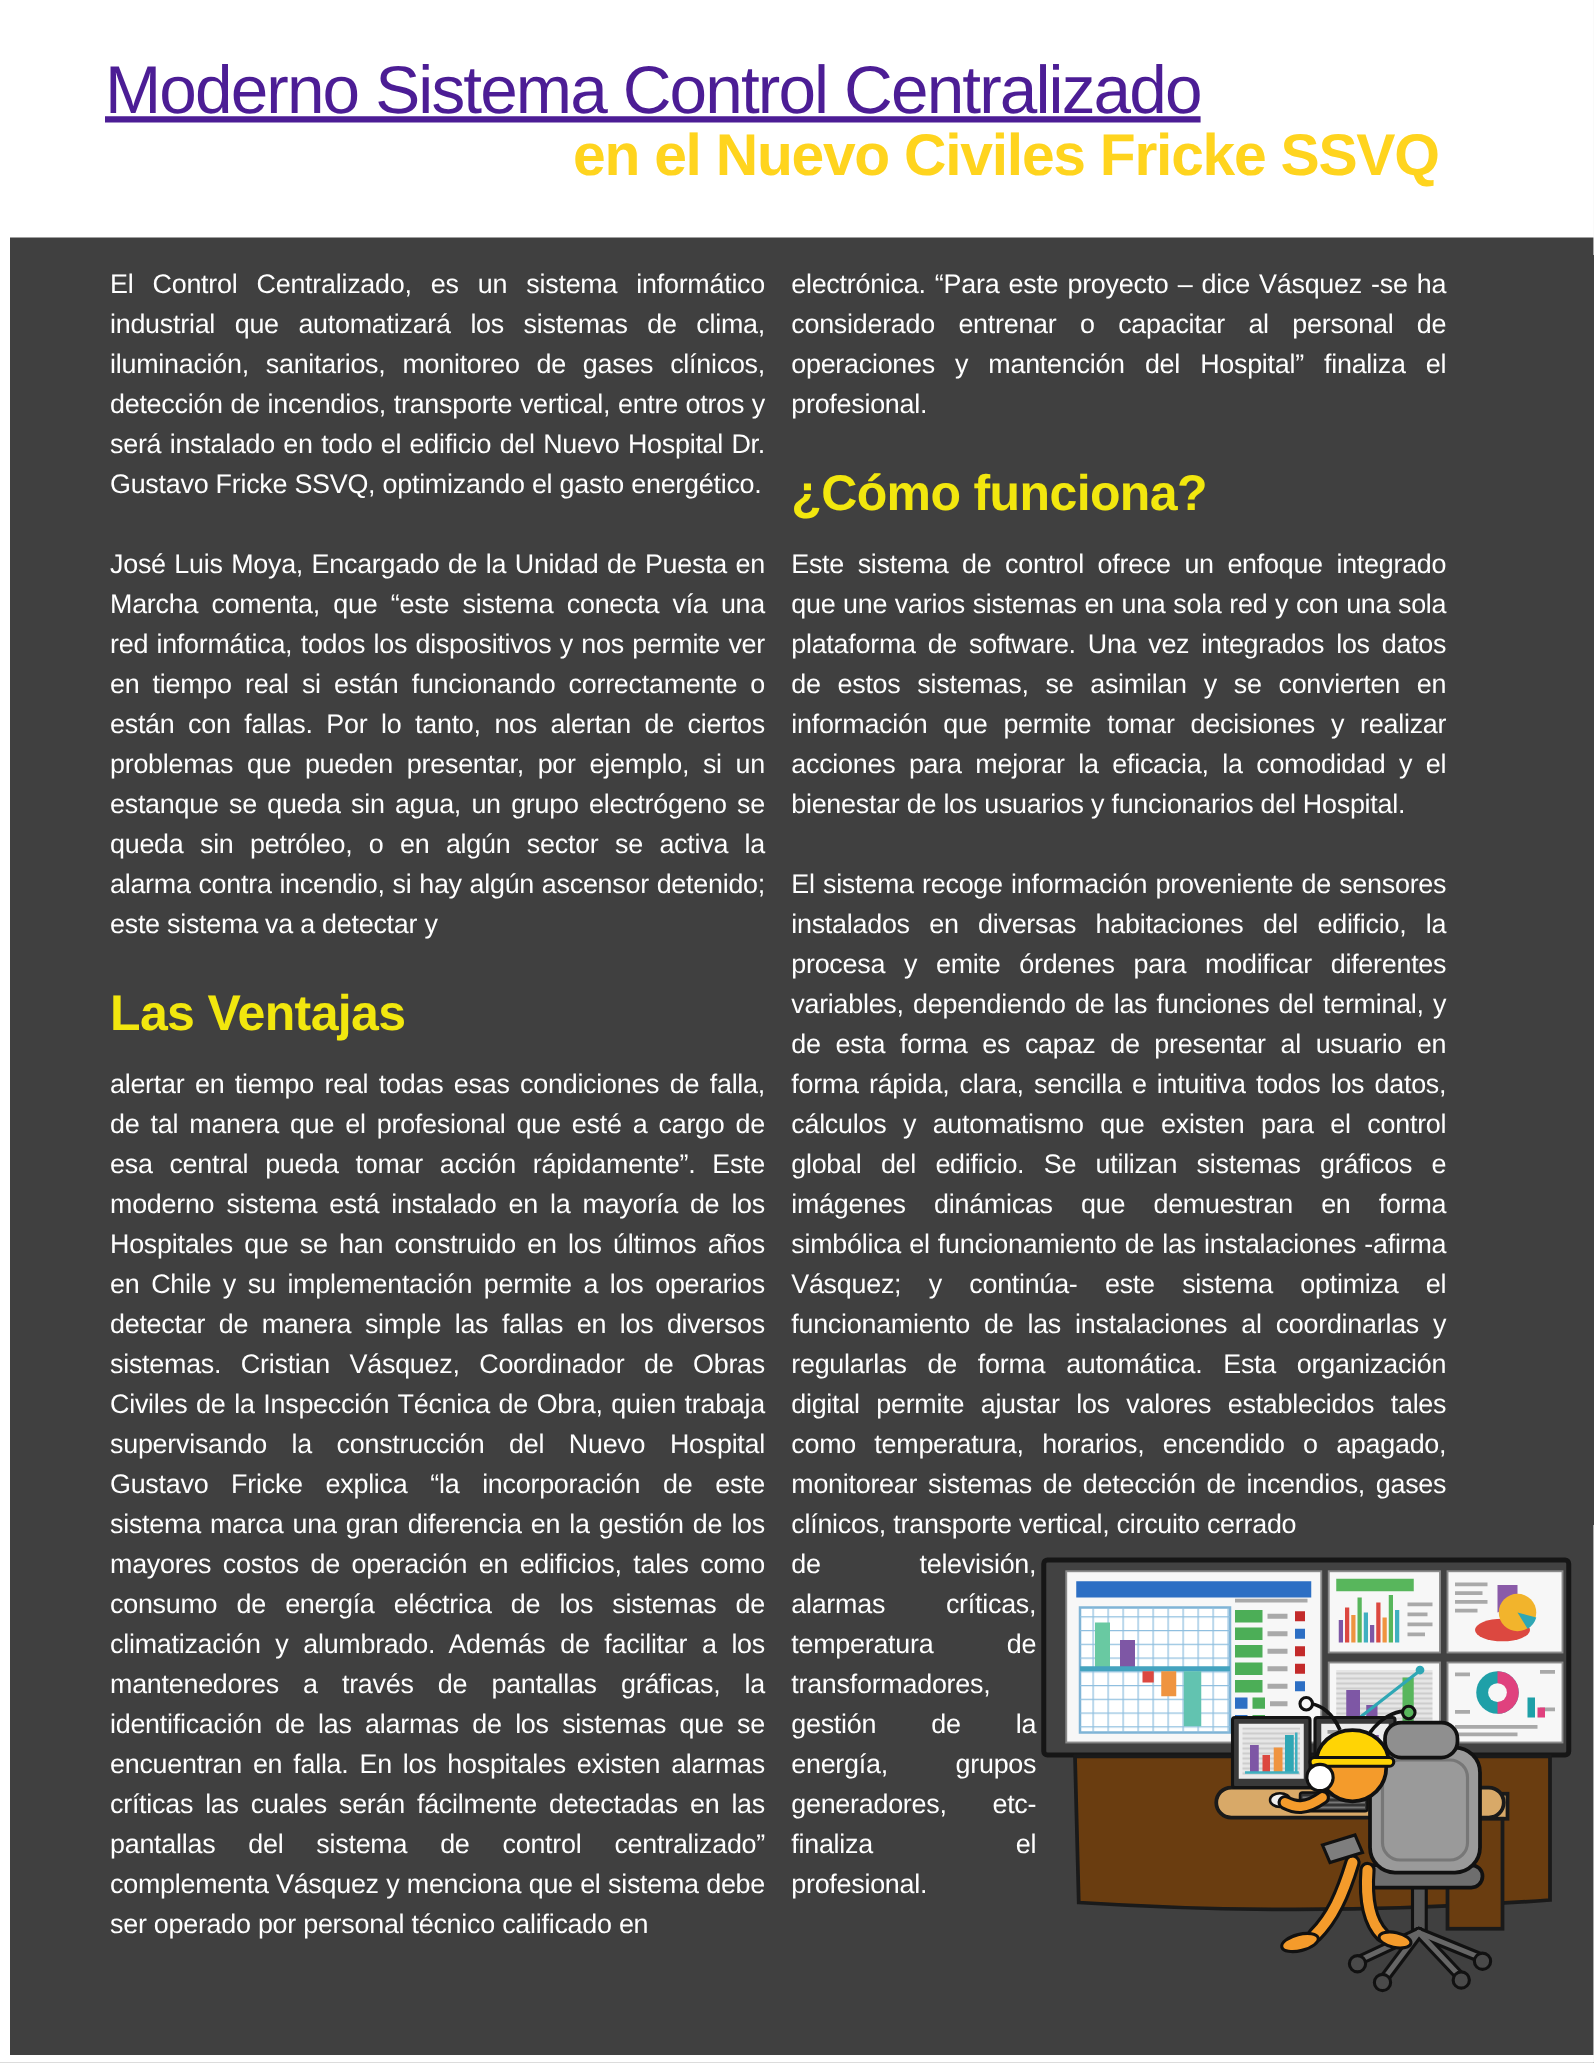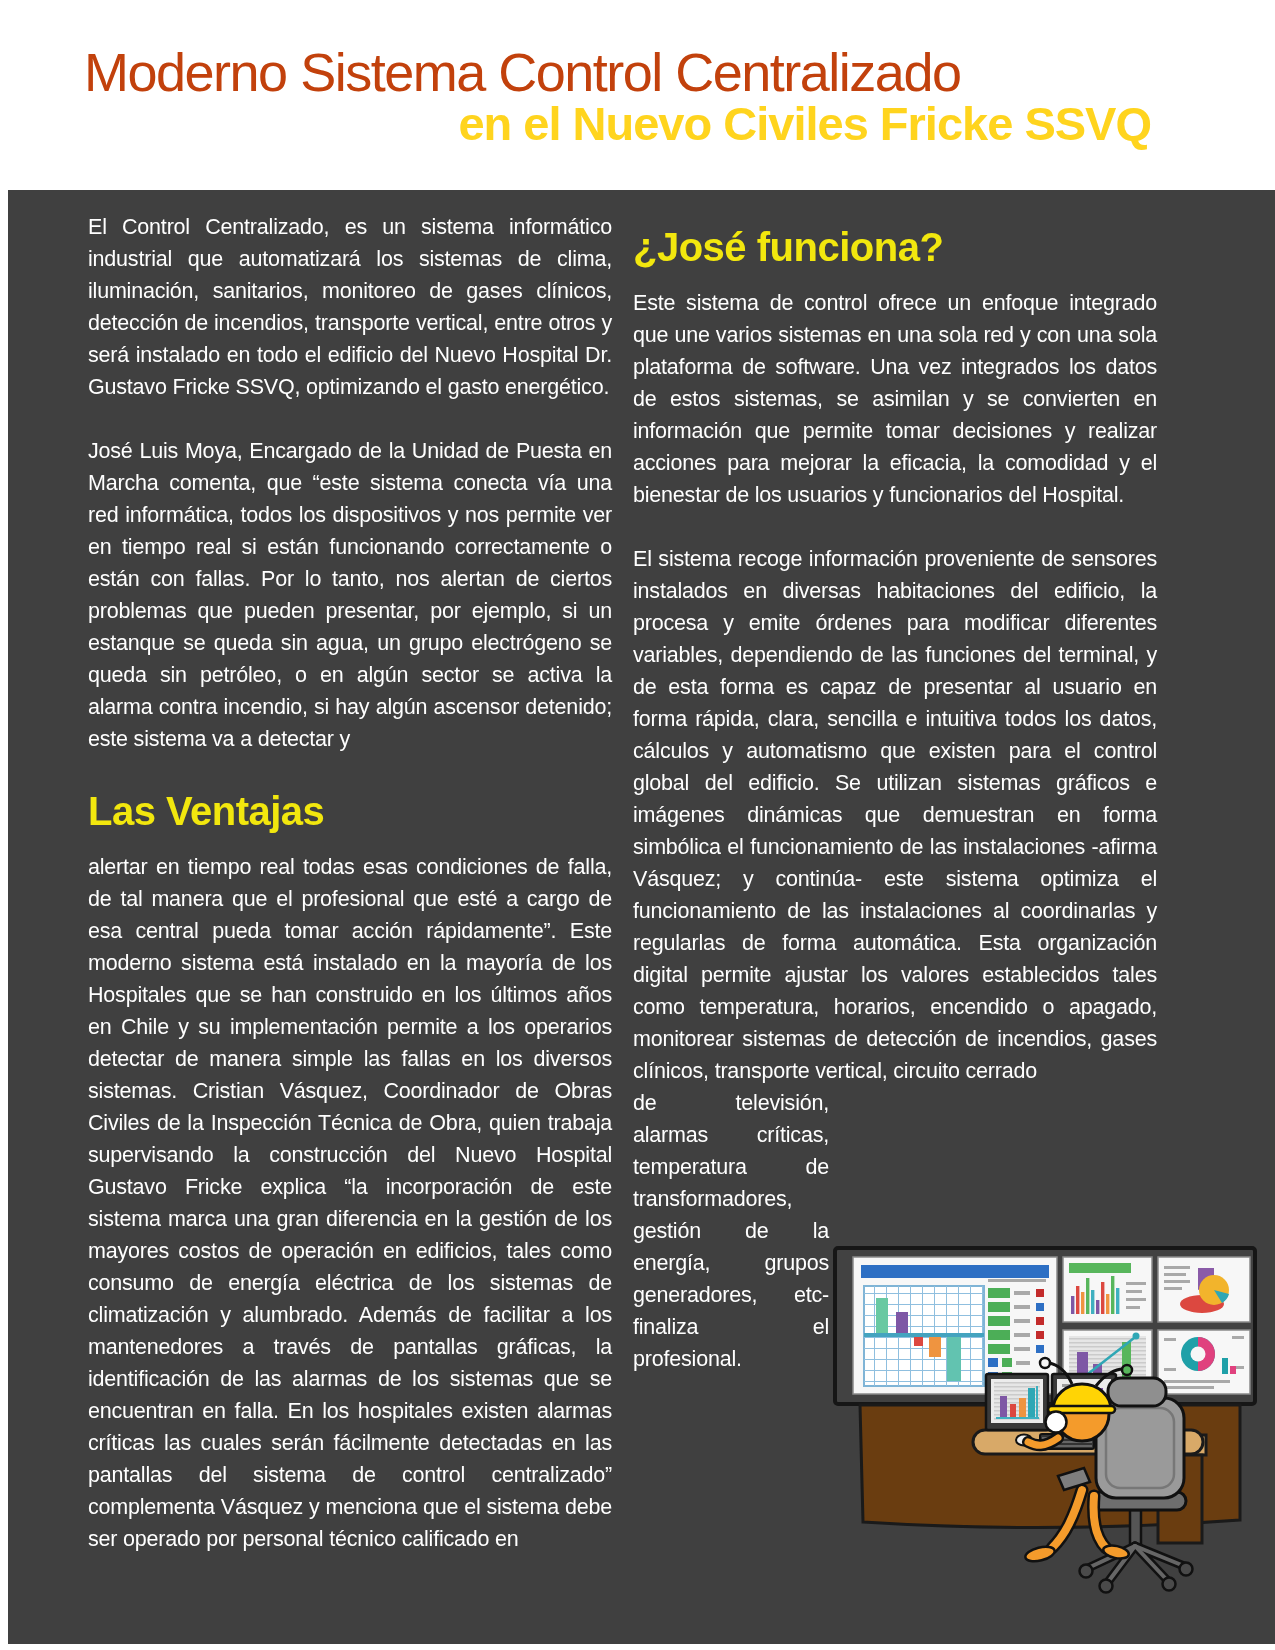--- a/index.html
+++ b/index.html
@@ -1,20 +1,20 @@
 <!DOCTYPE html>
 <html><head>
 <meta charset="utf-8">
 <style>
   html,body{margin:0;padding:0;background:#fff;}
   .page{position:relative;width:1275px;height:1650px;background:#ffffff;overflow:hidden;
         font-family:"Liberation Sans", sans-serif;}
   
   .title1{position:absolute;left:84px;top:44px;font-size:54px;line-height:56px;
-          color:#c2410c;letter-spacing:-1.5px;white-space:nowrap;}
+          color:#4c1d95;letter-spacing:-1.5px;white-space:nowrap;text-decoration:underline;}
   .title2{position:absolute;right:124px;top:99px;font-size:47px;line-height:50px;
           color:#FFD41E;font-weight:bold;letter-spacing:-1px;white-space:nowrap;}
   
   .panel{position:absolute;left:8px;top:190px;width:1267px;height:1454px;background:#404040;}
   
   .col{position:absolute;width:524px;color:#ffffff;font-size:21.5px;line-height:32px;
        text-align:justify;letter-spacing:-0.2px;}
   .col p{margin:0 0 32px 0;}
   .col-left{left:80px;top:21px;}
   .col-right{left:625px;top:21px;}
@@ -35,21 +35,22 @@
   <div class="panel">
 
     <div class="col col-left">
       <p>El Control Centralizado,  es un sistema informático industrial que automatizará los sistemas de clima, iluminación, sanitarios, monitoreo de gases clínicos, detección de incendios, transporte vertical, entre otros y será instalado en todo el edificio del Nuevo Hospital Dr. Gustavo Fricke SSVQ, optimizando el gasto energético.</p>
       <p>José Luis Moya, Encargado de la Unidad de Puesta en Marcha comenta, que “este sistema conecta vía una red informática, todos los dispositivos y nos permite ver en tiempo real si están funcionando correctamente o están con fallas. Por lo tanto, nos alertan de ciertos problemas que pueden presentar, por ejemplo, si un estanque se queda sin agua, un grupo electrógeno se queda sin petróleo, o en algún sector se activa la alarma contra incendio, si hay algún ascensor detenido; este sistema va a detectar y</p>
       <div class="section-heading">Las Ventajas</div>
       <p>alertar en tiempo real todas esas condiciones de falla, de tal manera que el profesional que esté a cargo de esa central pueda tomar acción rápidamente”. Este moderno sistema está instalado en la mayoría de los Hospitales que se han construido en los últimos años en Chile y su implementación permite a los operarios detectar de manera simple las fallas en los diversos sistemas. Cristian Vásquez, Coordinador de Obras Civiles de la Inspección Técnica de Obra, quien trabaja supervisando la construcción del Nuevo Hospital Gustavo Fricke explica “la incorporación de este sistema marca una gran diferencia en la gestión de los mayores costos de operación en edificios, tales como consumo de energía eléctrica de los sistemas de climatización y alumbrado. Además de facilitar a los mantenedores a través de pantallas gráficas, la identificación de las alarmas de los sistemas que se encuentran en falla. En los hospitales existen alarmas críticas las cuales serán fácilmente detectadas en las pantallas del sistema de control centralizado” complementa Vásquez y menciona que el sistema debe ser operado por personal técnico calificado en</p>
     </div>
 
     <div class="col col-right">
-      <div class="section-heading">¿José funciona?</div>
+      <p>electrónica. “Para este proyecto – dice Vásquez -se ha considerado entrenar o capacitar al personal de operaciones y mantención del Hospital” finaliza el profesional.</p>
+      <div class="section-heading">¿Cómo funciona?</div>
       <p>Este sistema de control ofrece un enfoque integrado que une varios sistemas en una sola red y con una sola plataforma de software. Una vez integrados los datos de estos sistemas, se asimilan y se convierten en información que permite tomar decisiones y realizar acciones para mejorar la eficacia, la comodidad y el bienestar de los usuarios y funcionarios del Hospital.</p>
       <p style="margin-bottom:0;">El sistema recoge información proveniente de sensores instalados en diversas habitaciones del edificio, la procesa y emite órdenes para modificar diferentes variables, dependiendo de las funciones del terminal, y de esta forma es capaz de presentar al usuario en forma rápida, clara, sencilla e intuitiva todos los datos, cálculos y automatismo que existen para el control global del edificio. Se utilizan sistemas gráficos e imágenes dinámicas que demuestran en forma simbólica el funcionamiento de las instalaciones -afirma Vásquez; y continúa- este sistema optimiza el funcionamiento de las instalaciones al coordinarlas y regularlas de forma automática. Esta organización digital permite ajustar los valores establecidos tales como temperatura, horarios, encendido o apagado, monitorear sistemas de detección de incendios, gases clínicos, transporte vertical, circuito cerrado</p>
       <p class="narrow">de televisión, alarmas críticas, temperatura de transformadores, gestión de la energía, grupos generadores, etc- finaliza el profesional.</p>
     </div>
 
   </div>
 
   <svg class="illus" viewBox="0 0 472 372">
     <defs>
       <pattern id="grid" width="12" height="11" patternUnits="userSpaceOnUse">

